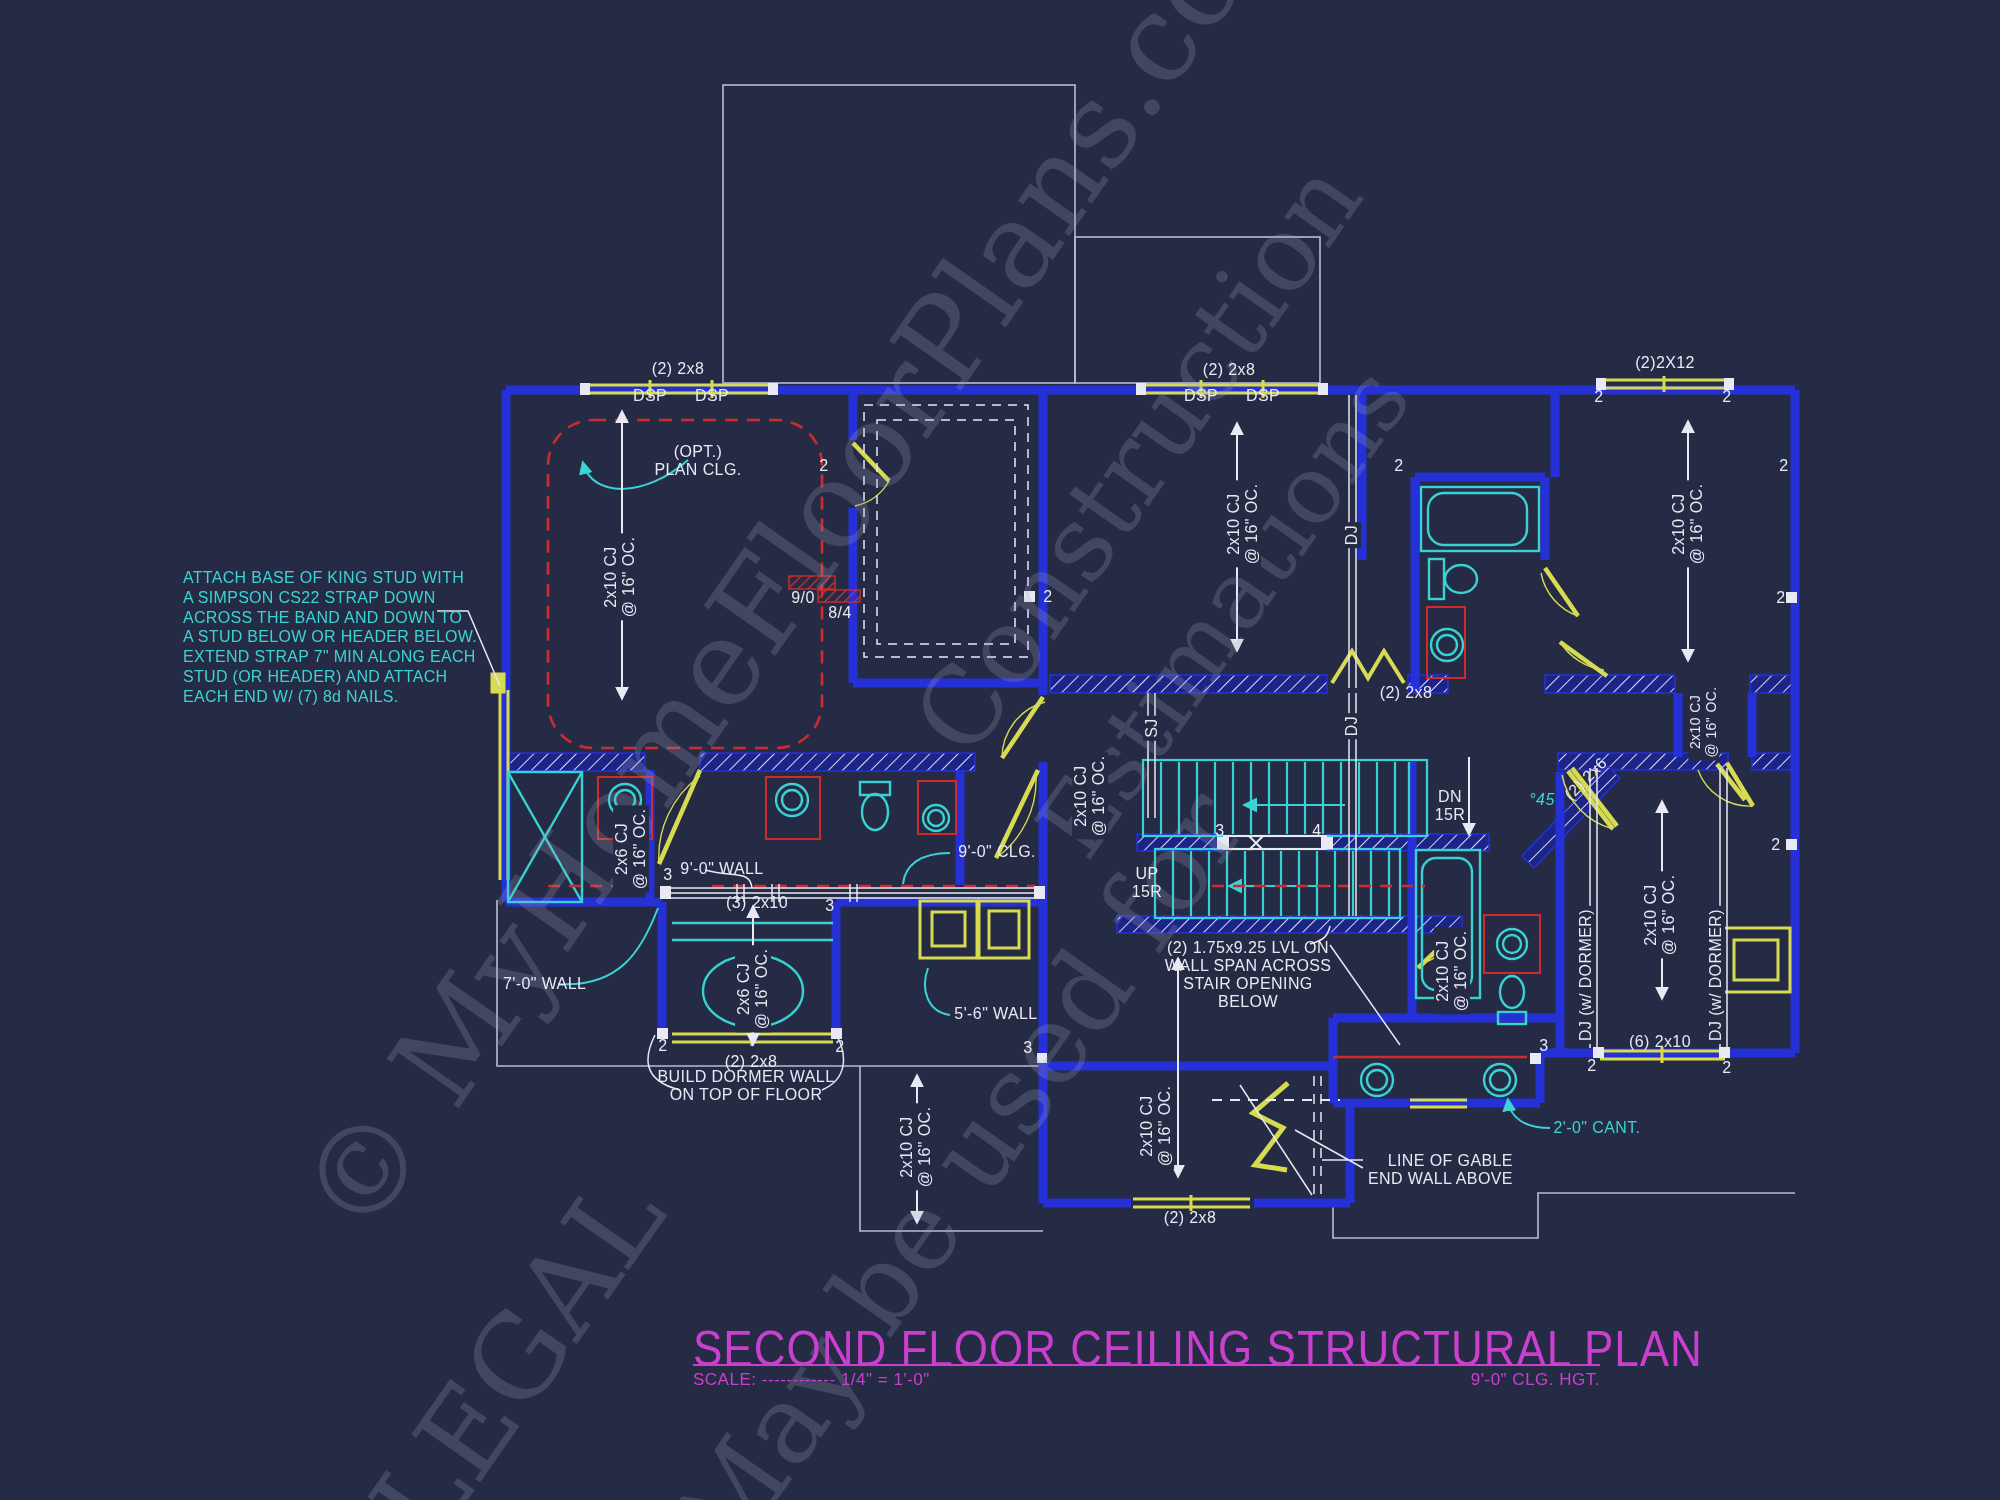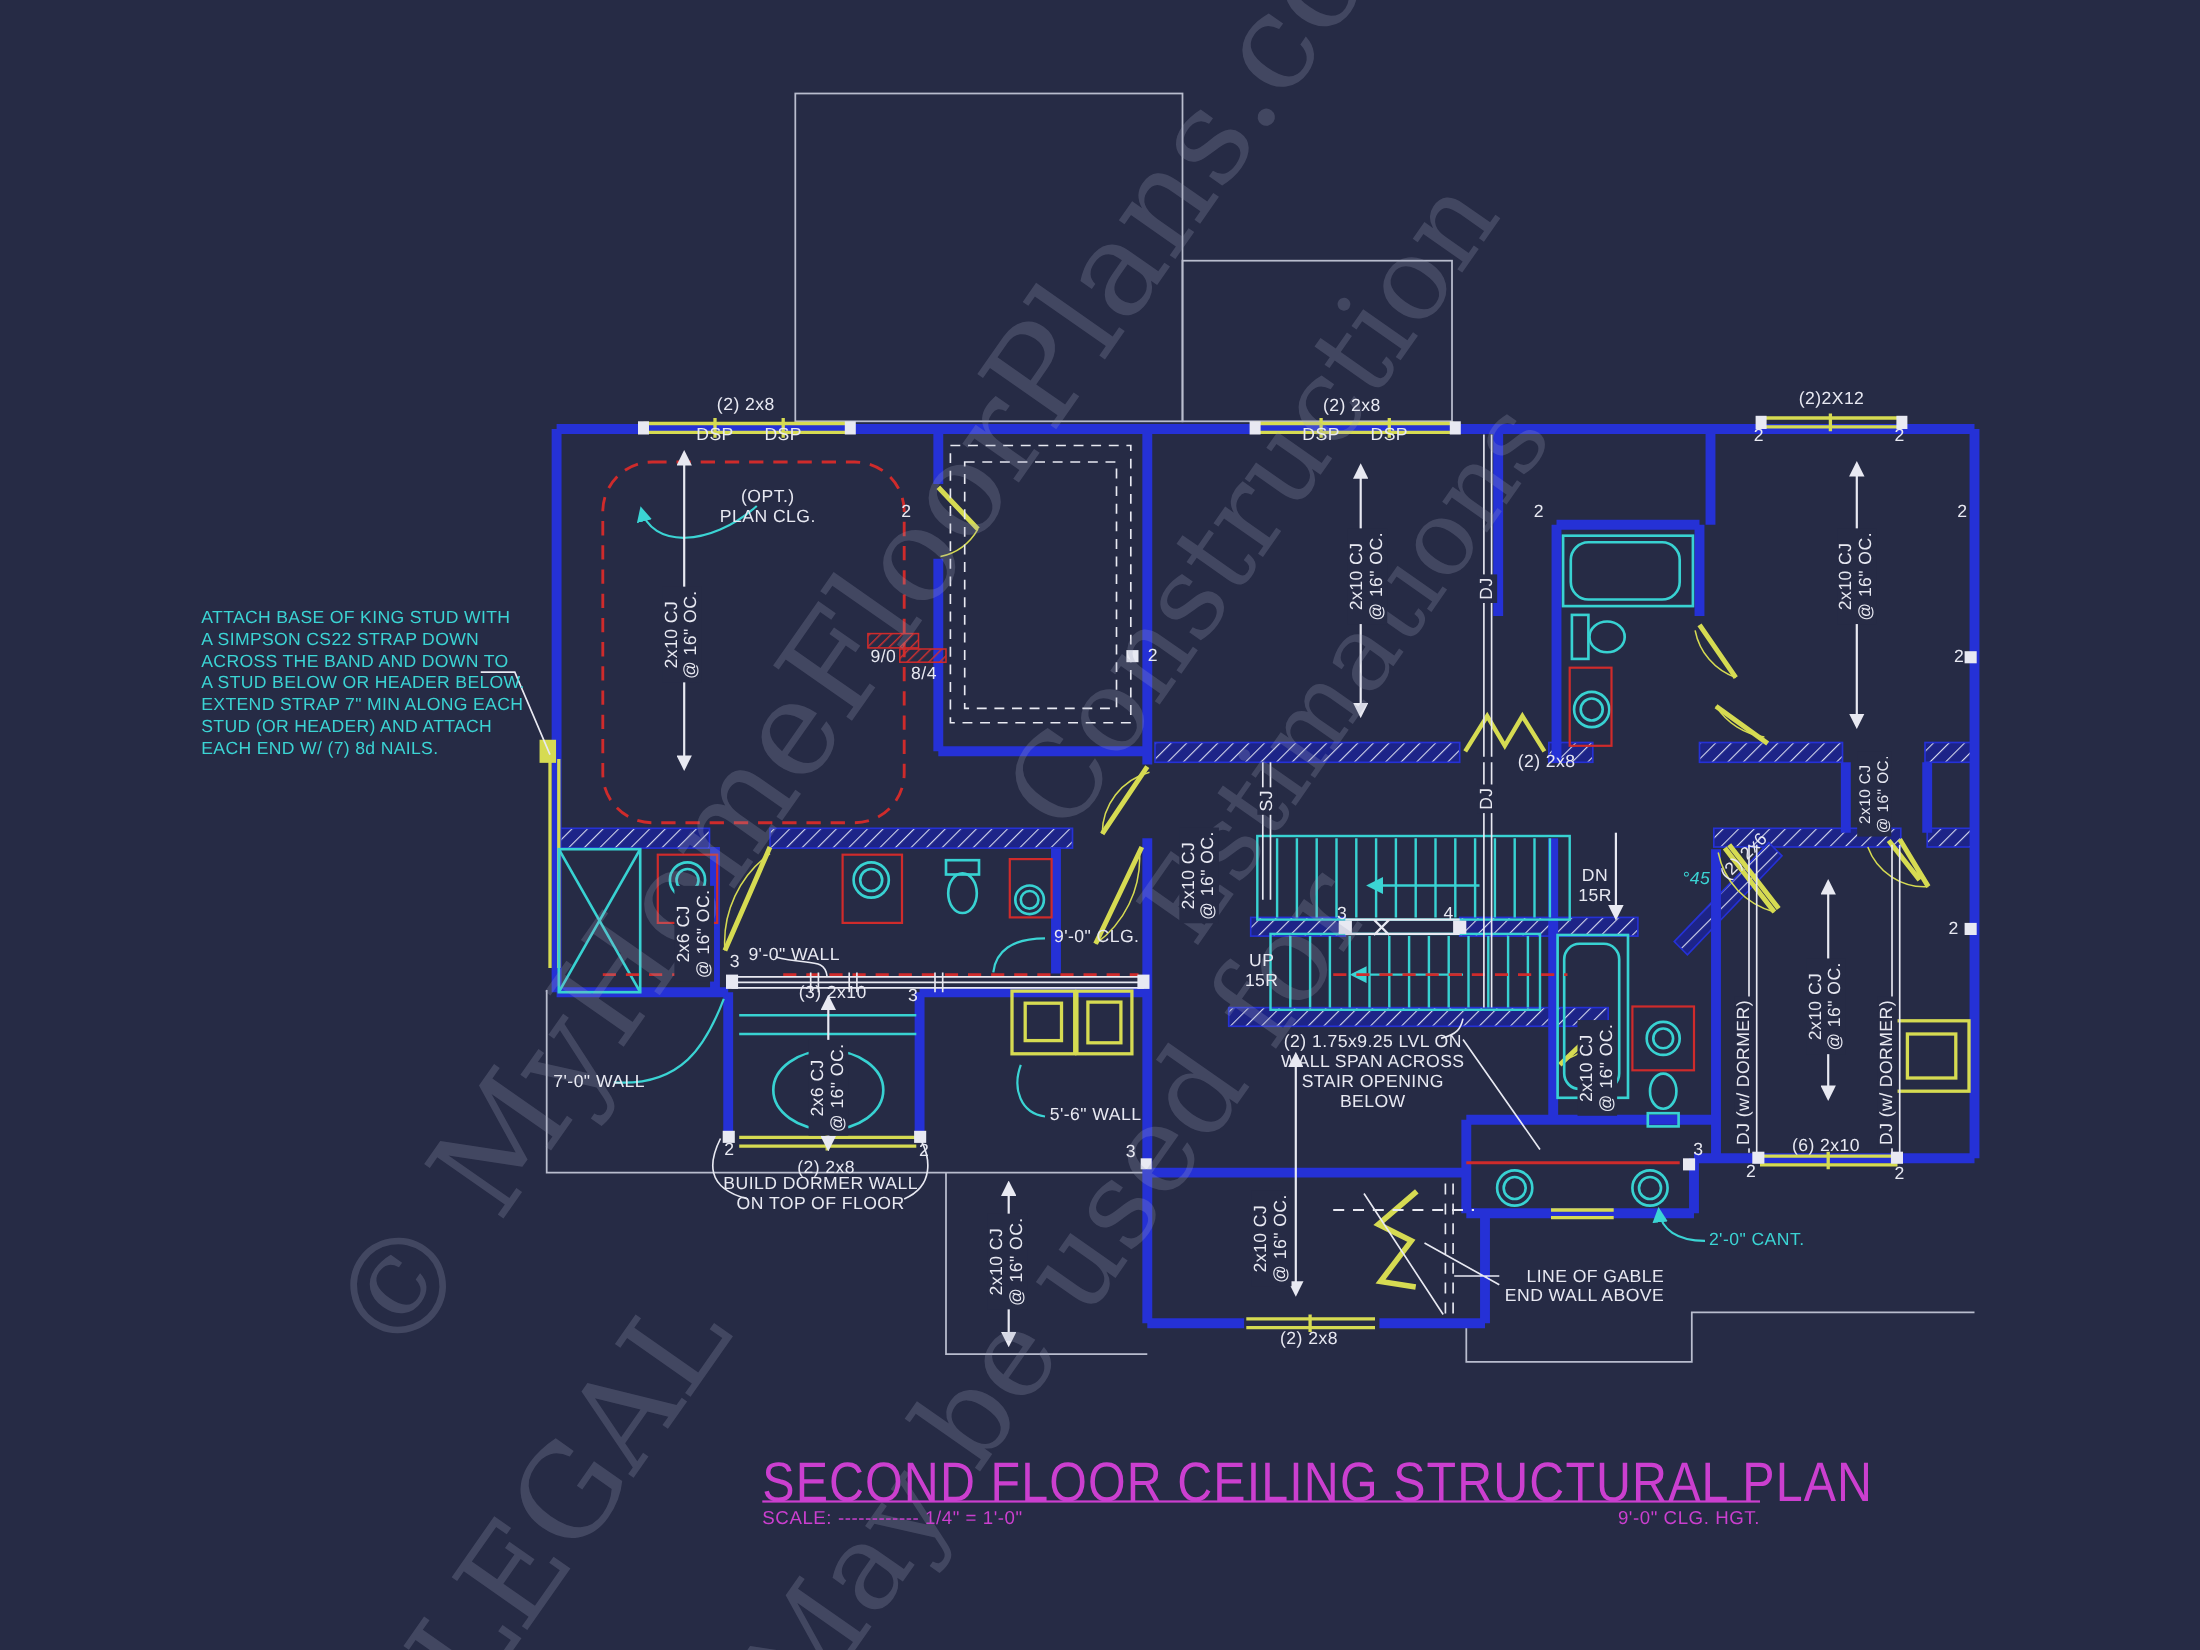--- a/index.html
+++ b/index.html
@@ -6,21 +6,21 @@
   #sheet{position:relative;width:2000px;height:1500px;background:#262b45;overflow:hidden;
          font-family:"Liberation Sans",sans-serif;}
   svg{position:absolute;left:0;top:0;}
   
   .pl{position:absolute;color:#e8e9f2;font-size:16px;line-height:1.12;letter-spacing:.4px;
       white-space:pre-line;text-align:center;transform:translate(-50%,-50%);pointer-events:none;}
   .cy{color:#3bd4d4;}
   .bg{background:#262b45;padding:0 3px;}
   .sm{font-size:14px;}
   
-  #note{position:absolute;left:183px;top:552px;width:345px;color:#3bd4d4;font-size:16px;
+  #note{position:absolute;left:183px;top:568px;width:345px;color:#3bd4d4;font-size:16px;
         line-height:1.24;letter-spacing:.3px;white-space:pre-line;}
   
   .wm{position:absolute;color:rgba(160,165,188,.24);font-family:"DejaVu Serif",serif;
       transform-origin:0 50%;transform:rotate(-55deg);white-space:nowrap;pointer-events:none;}
   
   #title{position:absolute;left:693px;top:1320px;width:910px;color:#cb3fcf;font-size:44px;
          letter-spacing:1px;white-space:nowrap;transform:scale(1,1.15);transform-origin:left top;}
   #title-rule{position:absolute;left:693px;top:1364px;width:907px;height:2px;background:#cb3fcf;}
   #scale-line{position:absolute;left:693px;top:1370px;color:#cb3fcf;font-size:17px;letter-spacing:.5px;}
   #clg-hgt{position:absolute;left:1410px;top:1370px;width:190px;text-align:right;color:#cb3fcf;

